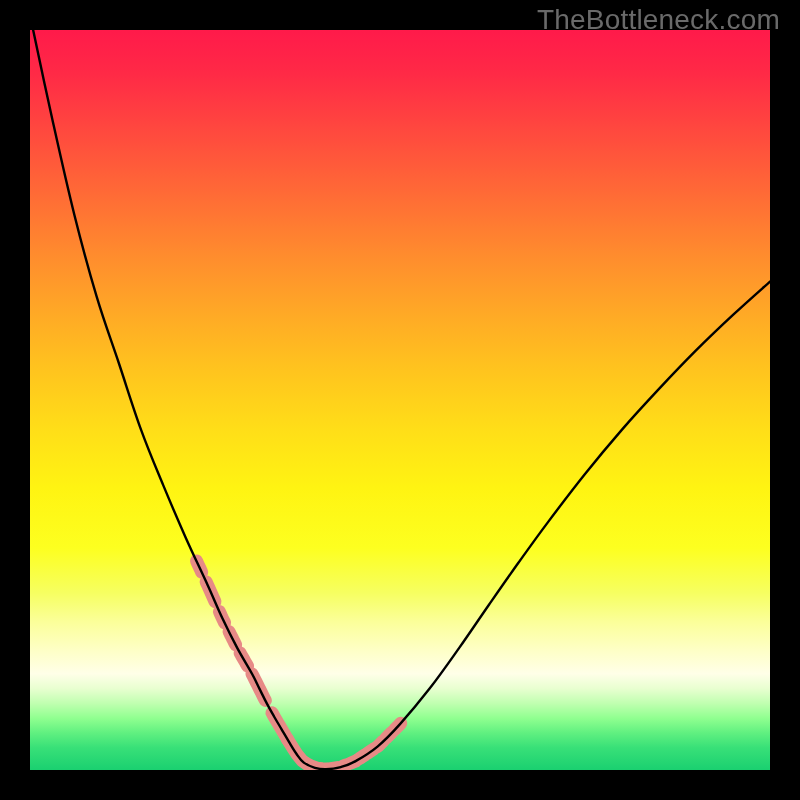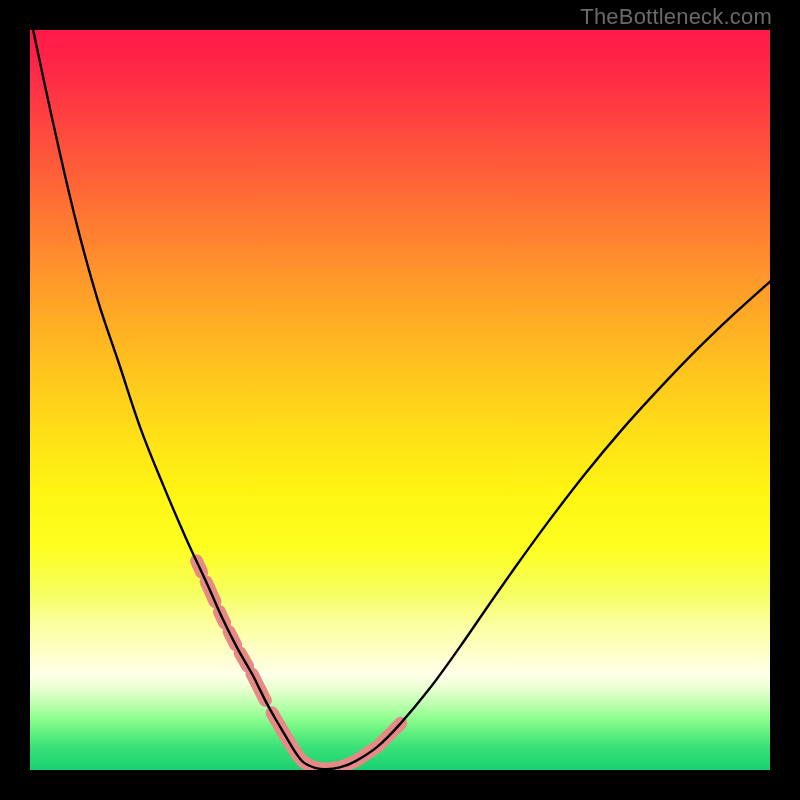--- a/index.html
+++ b/index.html
@@ -53,23 +53,23 @@
       #c0ffb0 91%,
       #90ff90 93%,
       #60f080 95%,
       #38e078 97%,
       #1ad070 100%
     );
   }
   .watermark {
     position: absolute;
     top: 4px;
-    right: 28px;
+    right: 20px;
     color: #6a6a6a;
-    font-size: 22px;
+    font-size: 28px;
     font-weight: 500;
     letter-spacing: 0.2px;
   }
   svg.curve {
     position: absolute;
     top: 0;
     left: 0;
     width: 740px;
     height: 740px;
   }

